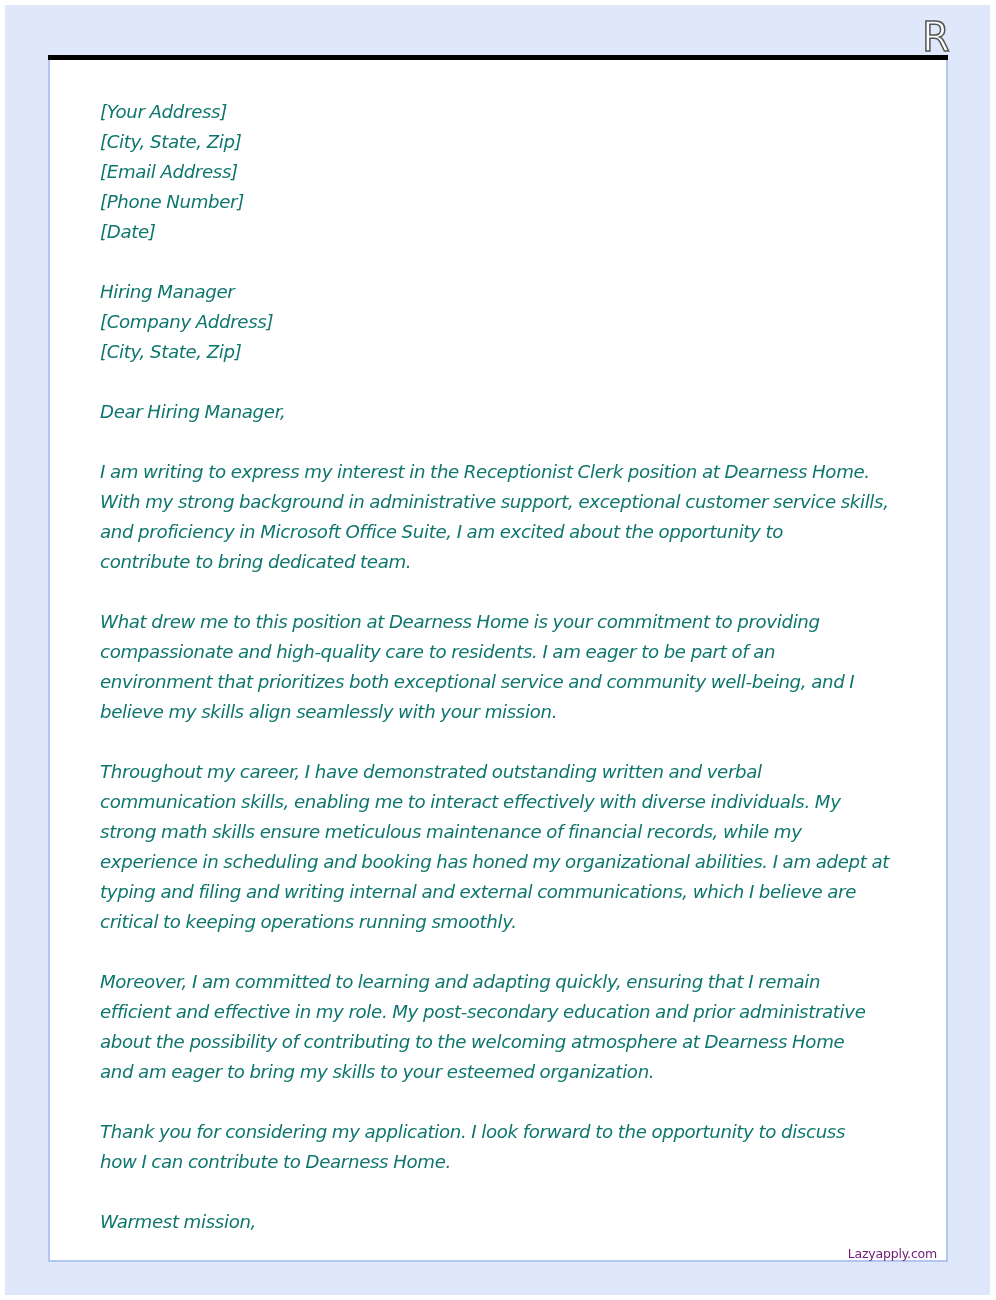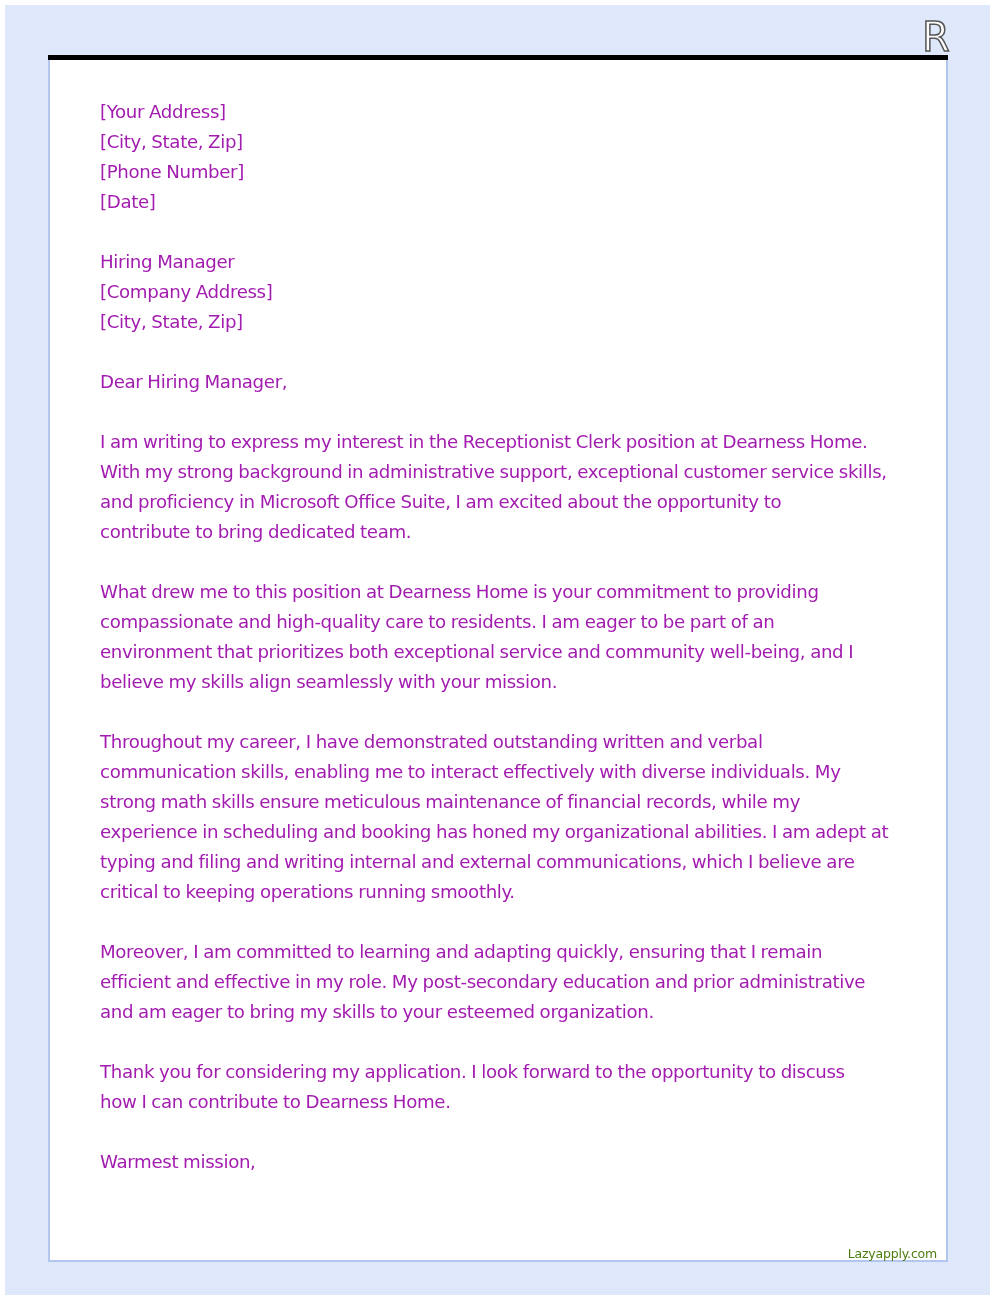--- a/index.html
+++ b/index.html
@@ -50,49 +50,51 @@
       border-bottom: 2px solid #b3c6ef;
     }
     .letter {
       position: absolute;
       left: 95px;
       top: 92px;
       width: 800px;
       font-family: "DejaVu Sans", sans-serif;
       font-size: 18.2px;
       line-height: 30px;
-      color: #a21caf;
+      color: #0f766e;
       letter-spacing: -0.35px;
       word-spacing: -0.5px;
+      font-style: italic;
     }
     .letter .line { display: block; white-space: nowrap; height: 30px; }
     .letter .gap { display: block; height: 30px; }
     .watermark {
       position: absolute;
       right: 53px;
       top: 1241px;
       font-family: "DejaVu Sans", sans-serif;
       font-size: 12.5px;
-      color: #4d7c0f;
+      color: #701a75;
       letter-spacing: -0.2px;
     }
   </style>
 </head>
 <body>
 
 <div class="outer">
   <div class="logo">R</div>
   <div class="top-bar"></div>
   <div class="card"></div>
   <div class="watermark">Lazyapply.com</div>
 
   <div class="letter">
     <div>
       <span class="line">[Your Address]</span>
       <span class="line">[City, State, Zip]</span>
+      <span class="line">[Email Address]</span>
       <span class="line">[Phone Number]</span>
       <span class="line">[Date]</span>
     </div>
     <span class="gap"></span>
     <div>
       <span class="line">Hiring Manager</span>
       <span class="line">[Company Address]</span>
       <span class="line">[City, State, Zip]</span>
     </div>
     <span class="gap"></span>
@@ -121,20 +123,21 @@
       <span class="line">strong math skills ensure meticulous maintenance of financial records, while my</span>
       <span class="line">experience in scheduling and booking has honed my organizational abilities. I am adept at</span>
       <span class="line">typing and filing and writing internal and external communications, which I believe are</span>
       <span class="line">critical to keeping operations running smoothly.</span>
     </div>
     <span class="gap"></span>
 
     <div>
       <span class="line">Moreover, I am committed to learning and adapting quickly, ensuring that I remain</span>
       <span class="line">efficient and effective in my role. My post-secondary education and prior administrative</span>
+      <span class="line">about the possibility of contributing to the welcoming atmosphere at Dearness Home</span>
       <span class="line">and am eager to bring my skills to your esteemed organization.</span>
     </div>
     <span class="gap"></span>
 
     <div>
       <span class="line">Thank you for considering my application. I look forward to the opportunity to discuss</span>
       <span class="line">how I can contribute to Dearness Home.</span>
     </div>
     <span class="gap"></span>
 

